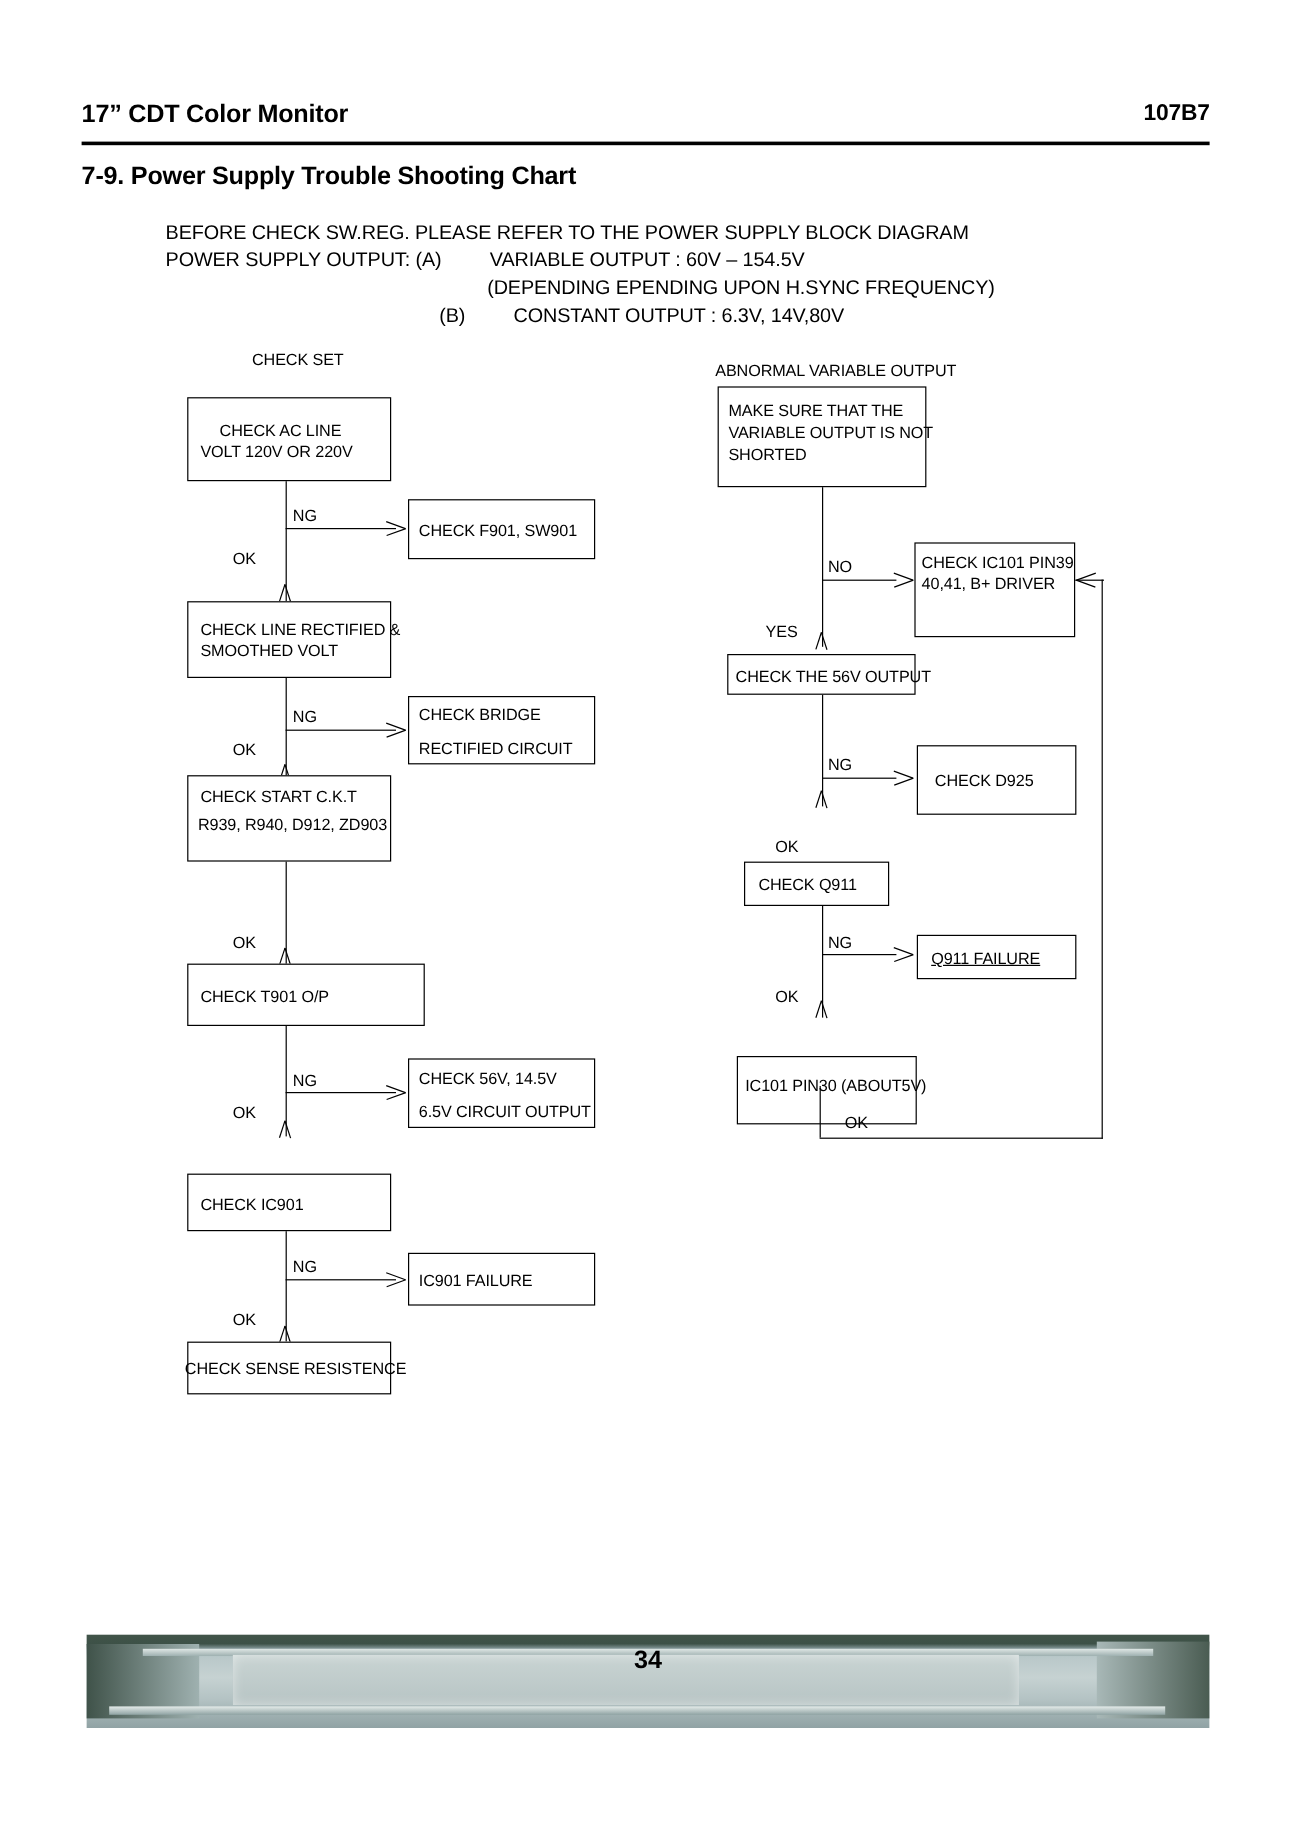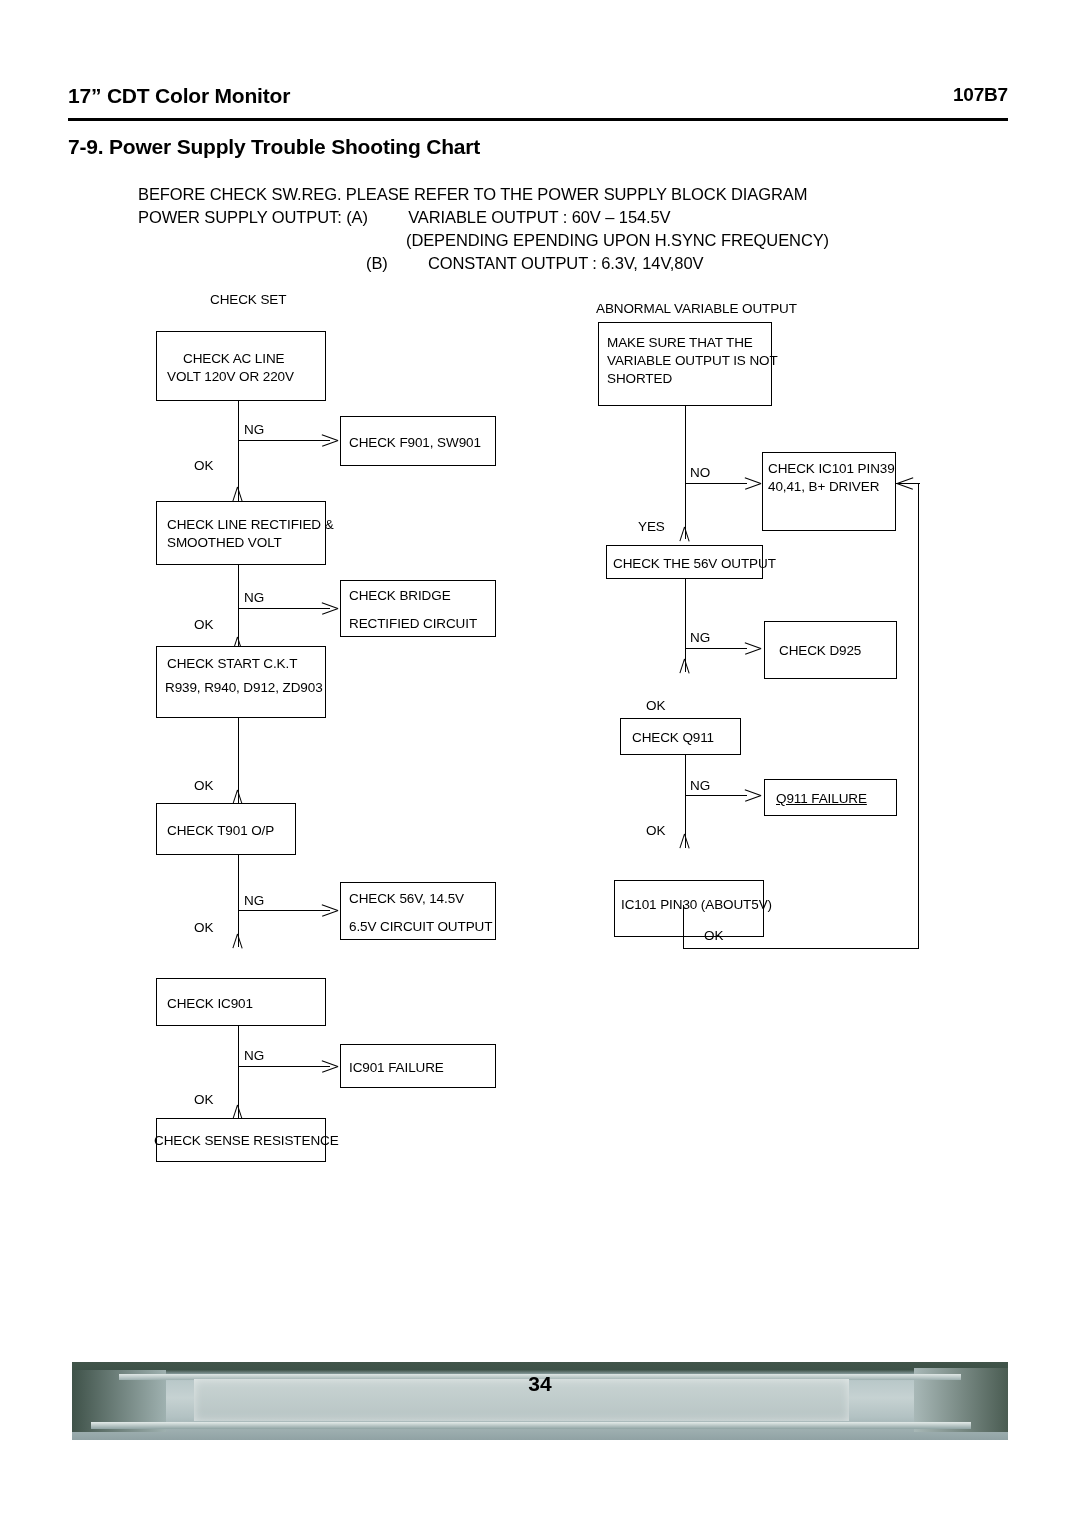--- a/index.html
+++ b/index.html
@@ -255,21 +255,21 @@
 </div>
 
 <div class="fc-box" style="left:156px; top:646px; width:170px; height:72px;">
   <span class="bx-line" style="left:10px; top:10px;">CHECK START C.K.T</span>
   <span class="bx-line" style="left:8px; top:34px;">R939, R940, D912, ZD903</span>
 </div>
 <div class="vline" style="left:238px; top:718px; height:86px;"></div>
 <div class="fc-label" style="left:194px; top:778px;">OK</div>
 <div class="arrow-down" style="left:238px; top:790px;"></div>
 
-<div class="fc-box" style="left:156px; top:803px; width:140px; height:52px;">
+<div class="fc-box" style="left:156px; top:803px; width:198px; height:52px;">
   <span class="bx-line" style="left:10px; top:20px;">CHECK T901 O/P</span>
 </div>
 <div class="vline" style="left:238px; top:855px; height:92px;"></div>
 <div class="hline" style="left:238px; top:910px; width:92px;"></div>
 <div class="arrow-right" style="left:338px; top:910px;"></div>
 <div class="fc-label" style="left:244px; top:893px;">NG</div>
 <div class="fc-label" style="left:194px; top:920px;">OK</div>
 <div class="arrow-down" style="left:238px; top:934px;"></div>
 
 <div class="fc-box" style="left:340px; top:882px; width:156px; height:58px;">

